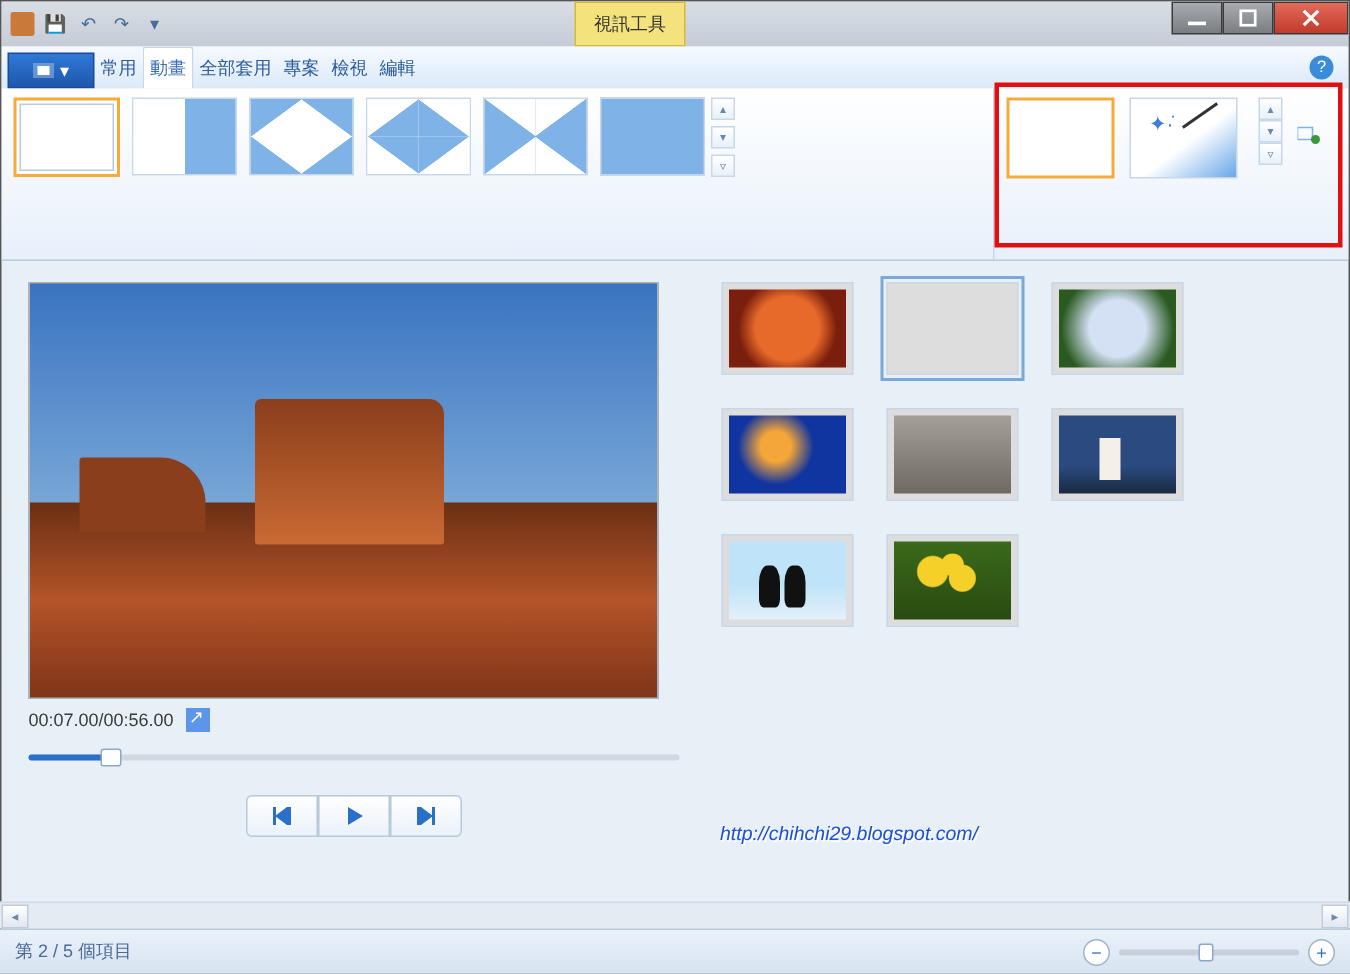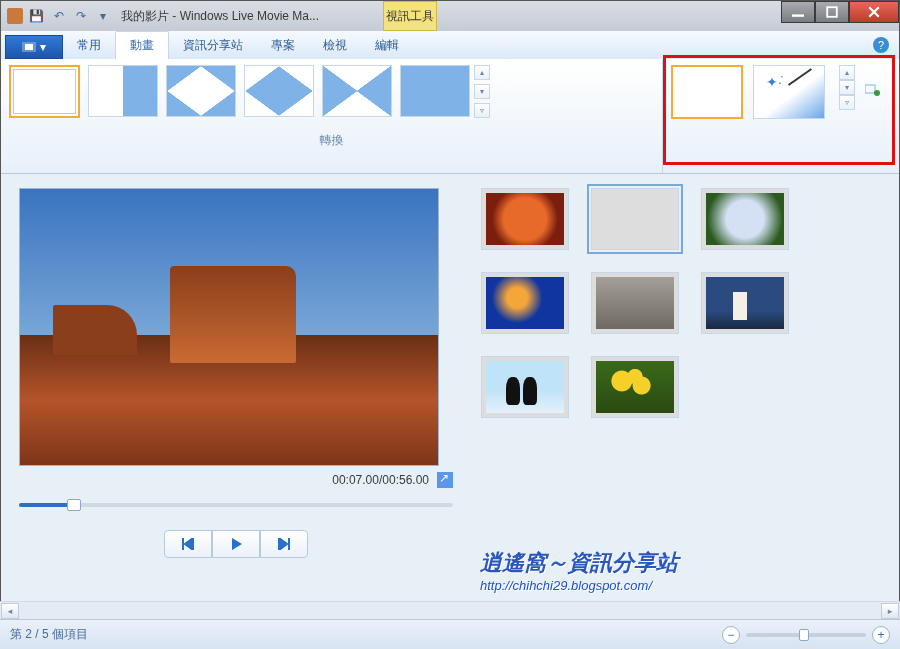--- a/index.html
+++ b/index.html
@@ -2,28 +2,28 @@
 <html><head>
 <meta charset="utf-8">
 <style>
   *{box-sizing:border-box;margin:0;padding:0;font-family:"Microsoft JhengHei","Segoe UI",sans-serif;font-size:12px}
   body{width:900px;height:649px;background:#e8f0f7;overflow:hidden;border:1px solid #555}
   .titlebar{height:30px;background:linear-gradient(#d9dee4,#c5ccd6);display:flex;align-items:center;position:relative}
   .tb-icon{width:16px;height:16px;margin:0 6px;background:#c97a3a;border-radius:2px}
   .qat{display:flex;gap:6px;align-items:center}
   .qat .q{width:16px;height:16px;display:flex;align-items:center;justify-content:center;color:#4a6a9a}
   .title-text{margin-left:10px;color:#3a3a3a;font-size:12px}
-  .context-tab{position:absolute;left:382px;top:0;height:30px;background:#f4e37c;border:1px solid #cfb848;padding:6px 2px;color:#333}
+  .context-tab{position:absolute;left:382px;top:0;height:30px;background:#f4e37c;border:1px solid #cfb848;padding:6px 12px;color:#333}
   .win-controls{position:absolute;right:0;top:0;display:flex;height:22px}
   .wbtn{width:34px;display:flex;align-items:center;justify-content:center;border:1px solid #3a3a3a;background:linear-gradient(#a8acb0,#7a7e82);color:#fff}
   .wbtn svg{width:12px;height:12px}
   .wbtn.close{width:50px;background:linear-gradient(#e36a5a,#c23a2a)}
   .ribbon-tabs{height:28px;background:linear-gradient(#f6faff,#dbe9f8);display:flex;align-items:flex-end;padding-left:4px;position:relative}
   .file-tab{width:58px;height:24px;background:linear-gradient(#2f79d8,#1e56ab);color:#fff;display:flex;align-items:center;justify-content:center;gap:4px;border:1px solid #1a4a96}
-  .tab{padding:5px 14px;color:#2b5b9a;cursor:pointer}
+  .tab{padding:5px 4px;color:#2b5b9a;cursor:pointer}
   .tab.active{background:#fff;border:1px solid #c7d6e8;border-bottom:none;color:#3a6db5;border-radius:2px 2px 0 0}
   .help-ico{position:absolute;right:10px;top:6px;width:16px;height:16px;border-radius:50%;background:#3a8bd8;color:#fff;display:flex;align-items:center;justify-content:center;font-size:11px}
   .ribbon{height:115px;background:linear-gradient(#fff,#e7f0fa);border-bottom:1px solid #b8cad8;display:flex;position:relative}
   .group{padding:6px 8px 2px;display:flex;flex-direction:column}
   .group-sep{border-right:1px solid #c7d6e8}
   .gallery{display:flex;gap:8px;flex-wrap:wrap}
   .thumb{width:70px;height:52px;border:1px solid #c7d6e8;background:#fff;position:relative;cursor:pointer}
   .thumb.selected{border:2px solid #f5aa3a;width:71px;height:53px}
   .thumb.selected::after{content:"";position:absolute;inset:2px;border:1px solid #b6cbe3}
   .tri-r{position:absolute;inset:0;background:linear-gradient(to left,#7fb3e8 50%,#fff 50%)}
@@ -56,21 +56,21 @@
   .panzoom .thumb3{width:72px;height:54px;border:1px solid #c7d6e8;background:linear-gradient(to bottom right,#fff 55%,#6aa6e8);position:relative}
   .panzoom .wand{position:absolute;right:10px;top:10px;width:28px;height:2px;background:#333;transform:rotate(-35deg)}
   .panzoom .spark{position:absolute;left:12px;top:8px;width:24px;height:24px;color:#3a7fd8;font-size:14px;letter-spacing:-2px}
   .content{display:flex;height:430px}
   .preview{width:470px;padding:14px 18px;display:flex;flex-direction:column}
   .preview-img{width:420px;height:278px;border:1px solid #9fb4c8;position:relative;overflow:hidden;background:#c85a2a}
   .sky{position:absolute;top:0;left:0;right:0;height:55%;background:linear-gradient(#3a74c0,#7aa8d8)}
   .ground{position:absolute;bottom:0;left:0;right:0;height:47%;background:linear-gradient(#6a2f14,#b4542a,#7e3518)}
   .mesa{position:absolute;left:36%;top:28%;width:30%;height:35%;background:linear-gradient(#8a3e1c,#c96a34);border-radius:4px 10px 2px 2px}
   .mesa2{position:absolute;left:8%;top:42%;width:20%;height:18%;background:#8a3e1c;border-radius:2px 30px 0 0}
-  .time-row{display:flex;justify-content:flex-end;align-items:center;gap:8px;margin-top:6px;color:#3a3a3a}
+  .time-row{display:flex;align-items:center;gap:8px;margin-top:6px;color:#3a3a3a}
   .fs-ico{width:16px;height:16px;background:#5b96e8;position:relative}
   .fs-ico::after{content:"↗";position:absolute;color:#fff;left:2px;top:-1px;font-size:12px}
   .slider{margin-top:10px;height:14px;position:relative}
   .track{position:absolute;left:0;right:0;top:5px;height:4px;background:#d0d8e2;border-radius:2px}
   .prog{position:absolute;left:0;width:12%;top:5px;height:4px;background:#2a70c8;border-radius:2px}
   .handle{position:absolute;left:11%;top:1px;width:14px;height:12px;background:#fff;border:1px solid #8aa8c8;border-radius:2px}
   .controls{display:flex;justify-content:center;gap:0;margin-top:18px}
   .cbtn{width:48px;height:28px;border:1px solid #b8cad8;background:linear-gradient(#fff,#eaf1fa);display:flex;align-items:center;justify-content:center;color:#2a70c8;cursor:pointer}
   .cbtn:first-child{border-radius:4px 0 0 4px}
   .cbtn:last-child{border-radius:0 4px 4px 0}
@@ -106,21 +106,20 @@
 <body>
 
 <div class="titlebar">
   <div class="tb-icon"></div>
   <div class="qat">
     <span class="q">💾</span>
     <span class="q">↶</span>
     <span class="q">↷</span>
     <span class="q">▾</span>
   </div>
-  <span class="title-text">我的影片 - Windows Live Movie Ma...</span>
   <div class="context-tab">視訊工具</div>
   <div class="win-controls">
     <div class="wbtn">
         <svg viewBox="0 0 10 10">
           <rect y="7" width="10" height="2" fill="#fff"></rect>
         </svg>
       </div>
     <div class="wbtn">
         <svg viewBox="0 0 10 10">
           <rect x="1" y="1" width="8" height="8" fill="none" stroke="#fff" stroke-width="1.5"></rect>
@@ -137,21 +136,21 @@
 <div class="ribbon-tabs">
   <div class="file-tab">
     <svg width="14" height="10">
         <rect width="14" height="10" fill="#fff" opacity=".3"></rect>
         <rect x="3" y="2" width="8" height="6" fill="#fff"></rect>
       </svg>
     <span>▾</span>
   </div>
   <div class="tab">常用</div>
   <div class="tab active">動畫</div>
-  <div class="tab">資訊分享站</div>
+  <div class="tab">全部套用</div>
   <div class="tab">專案</div>
   <div class="tab">檢視</div>
   <div class="tab">編輯</div>
   <div class="help-ico">?</div>
 </div>
 
 <div class="ribbon">
   <div class="group group-sep" style="flex:1">
     <div style="display:flex">
       <div class="gallery">
@@ -169,21 +168,20 @@
             <div class="tri-flag"></div>
           </div>
         <div class="thumb" style="background:#7fb3e8"></div>
       </div>
       <div class="gal-more">
         <span>▴</span>
         <span>▾</span>
         <span>▿</span>
       </div>
     </div>
-    <div class="group-label">轉換</div>
   </div>
 
   <div class="group panzoom" style="width:236px">
     <div style="display:flex;gap:10px;align-items:flex-start">
       <div class="thumb2"></div>
       <div class="thumb3">
         <div class="spark">✦ ·˙</div>
         <div class="wand"></div>
       </div>
       <div class="gal-more">
@@ -266,21 +264,20 @@
           <div class="body c-peng"></div>
         </div>
       <div class="clip">
           <div class="body c-tulip"></div>
         </div>
     </div>
   </div>
 </div>
 
 <div class="watermark">
-  <div class="l1">逍遙窩～資訊分享站</div>
   <div class="l2">http://chihchi29.blogspot.com/</div>
 </div>
 
 <div class="hscroll">
   <div class="sbtn l">◂</div>
   <div class="sbtn r">▸</div>
 </div>
 
 <div class="statusbar">
   <span>第 2 / 5 個項目</span>

